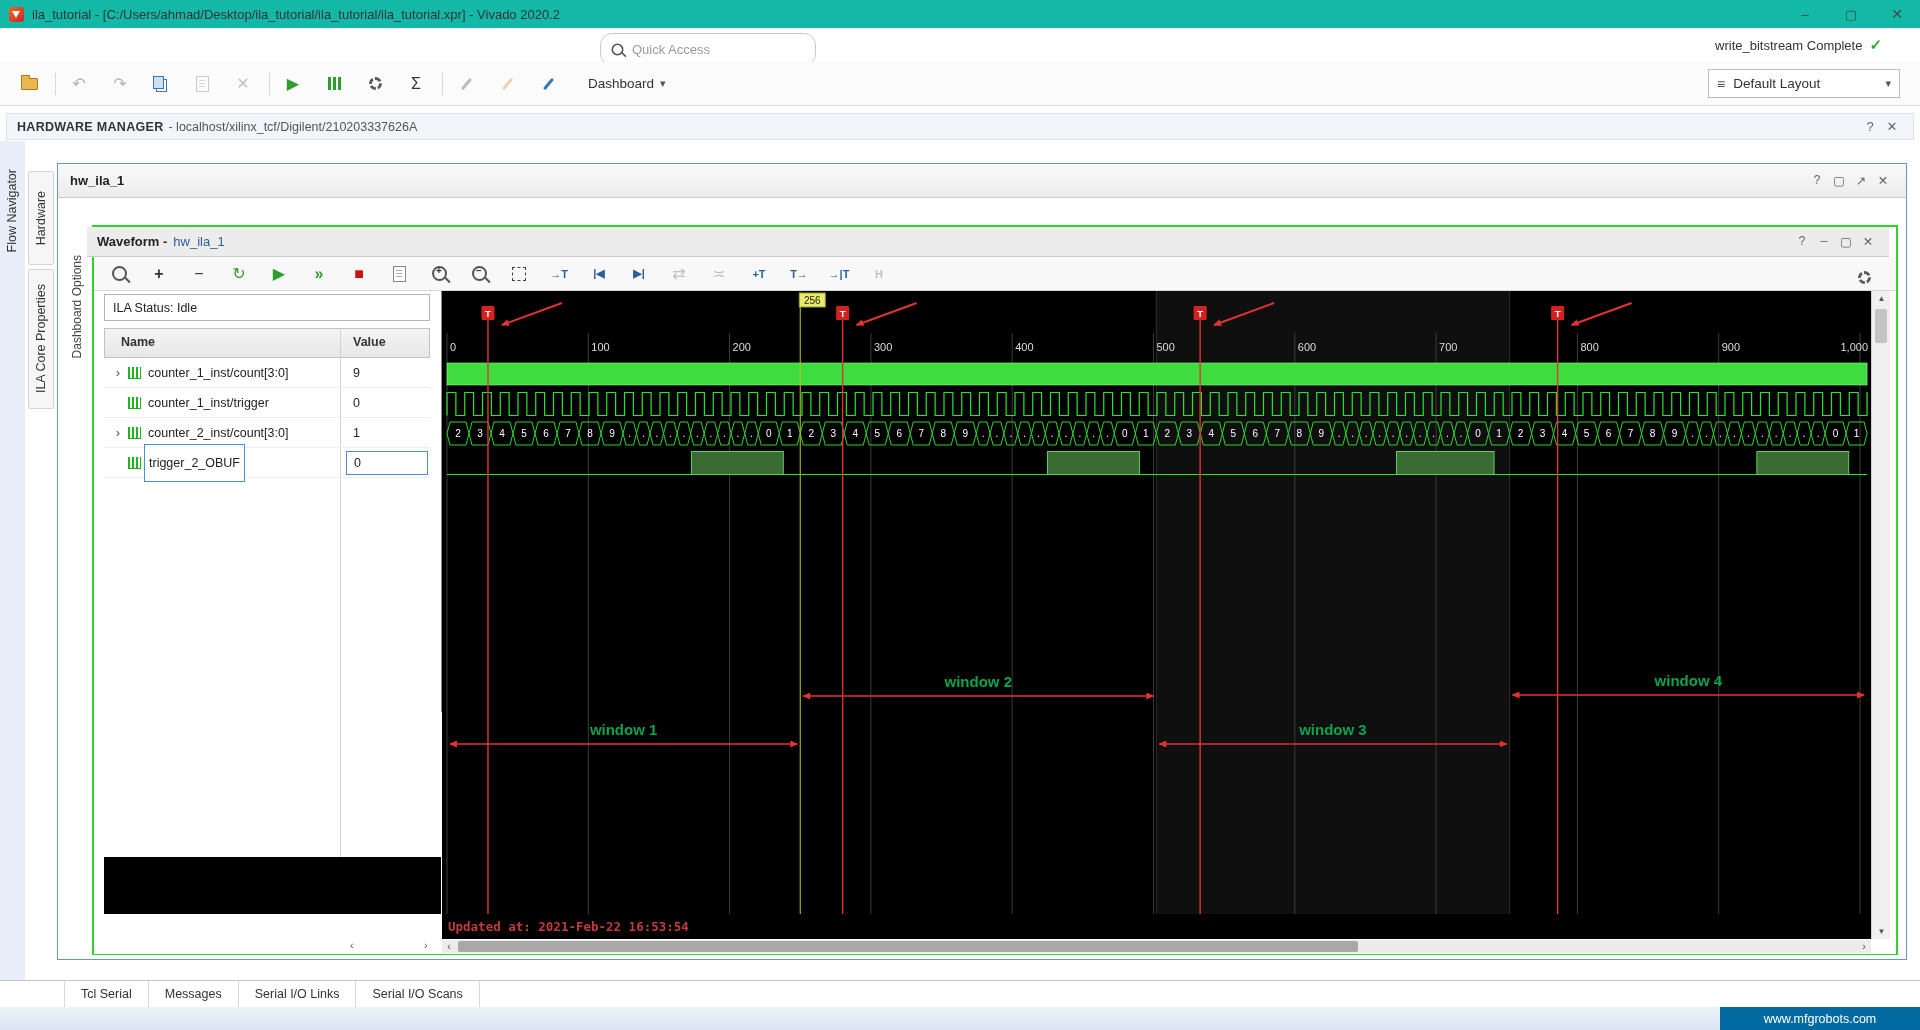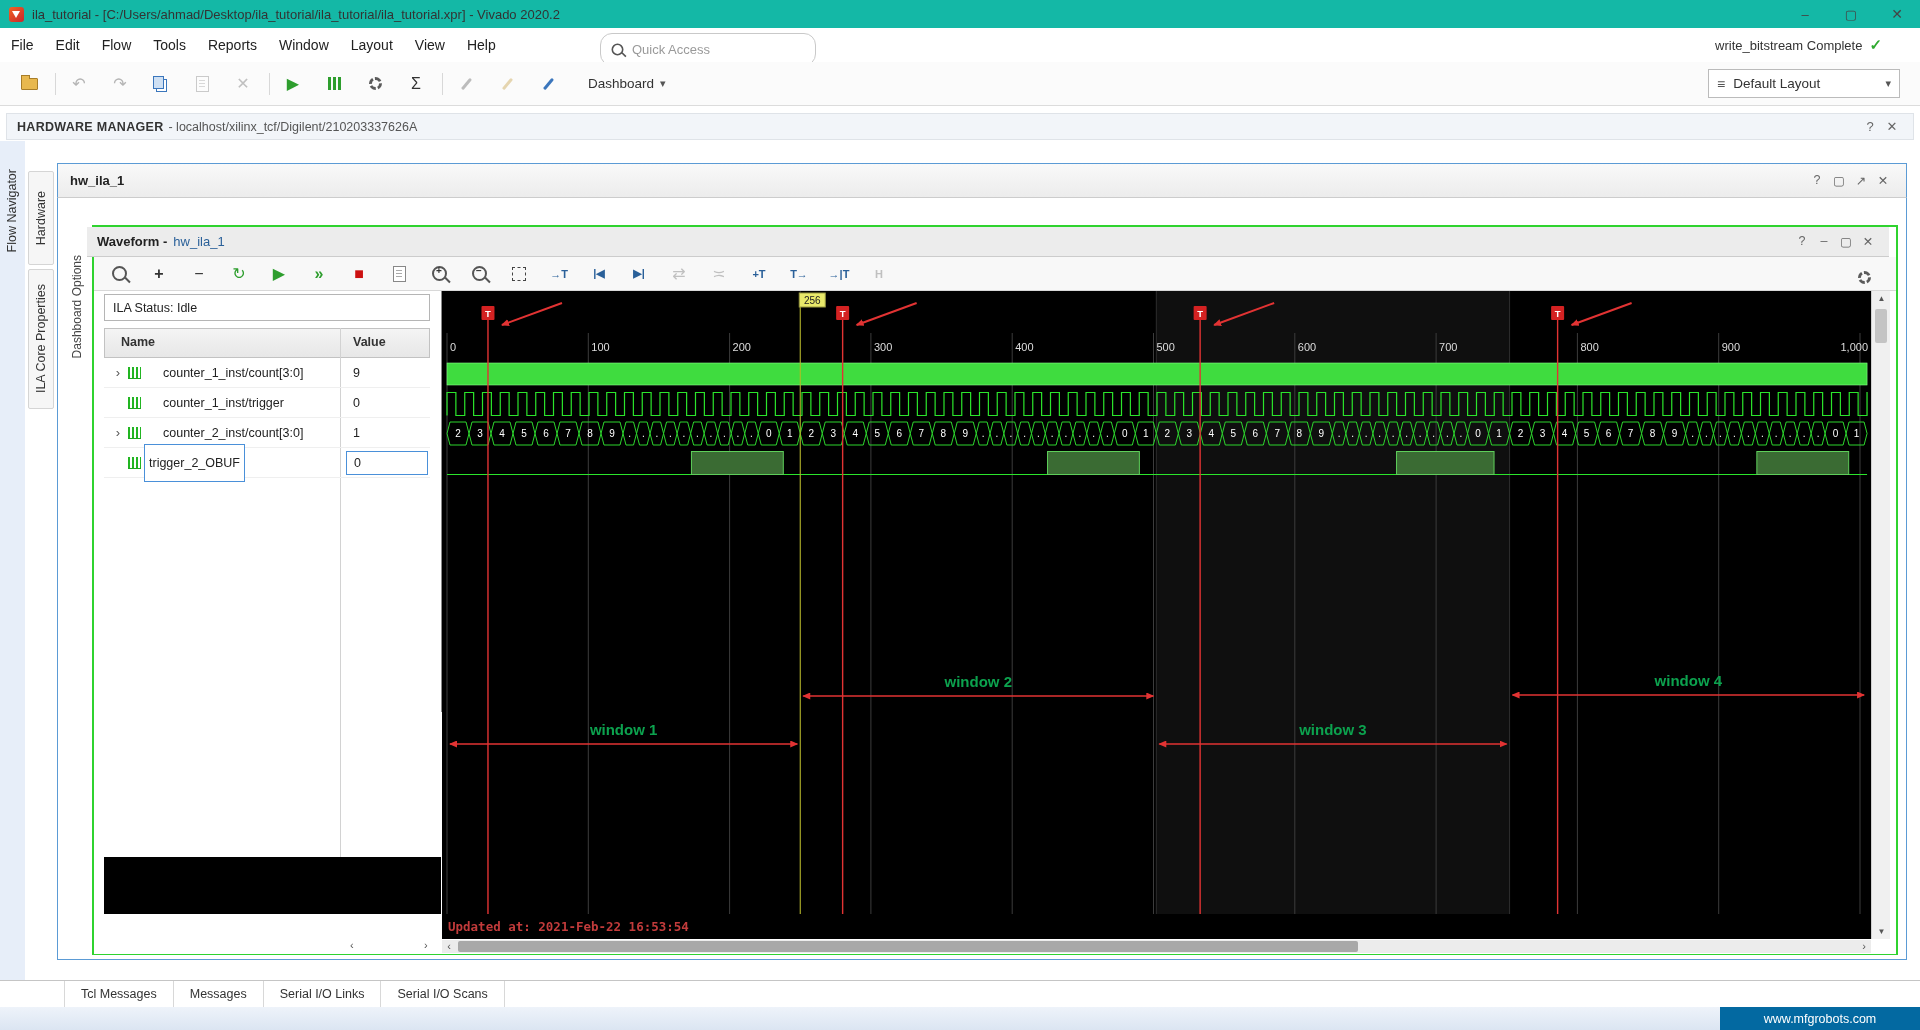--- a/index.html
+++ b/index.html
@@ -92,21 +92,21 @@
   #theader{left:104px;top:328px;width:326px;height:30px;background:linear-gradient(#f4f4f4,#e7e7e7);
            border:1px solid #c2c2c2;box-sizing:border-box;font-size:12.5px;font-weight:bold;color:#333;}
   #theader .nh{position:absolute;left:16px;top:6px;}
   #theader .vh{position:absolute;left:248px;top:6px;}
   #coldiv{left:340px;top:328px;width:1px;height:529px;background:#d2d2d2;}
   #sigrows{left:104px;top:358px;width:326px;}
   .srow{position:relative;height:29px;border-bottom:1px solid #efefef;font-size:12.5px;color:#222;display:flex;align-items:center;}
   .srow .arr{position:absolute;left:8px;width:12px;text-align:center;color:#555;font-size:13px;}
   .sig{position:absolute;left:24px;width:13px;height:11px;border-bottom:1px solid #1fa81f;
        background:repeating-linear-gradient(90deg,#22b522 0 2px,transparent 2px 4px);}
-  .srow .nm{position:absolute;left:59px;max-width:186px;white-space:nowrap;overflow:hidden;}
+  .srow .nm{position:absolute;left:44px;max-width:186px;white-space:nowrap;overflow:hidden;}
   .srow .nm.sel{border:1px solid #4a90d9;padding:11px 4px;left:40px;background:#fff;}
   .srow .val{position:absolute;left:242px;width:82px;padding-left:7px;box-sizing:border-box;}
   .srow .val.sel{border:1px solid #4a90d9;height:24px;line-height:22px;}
   #paneblack{left:104px;top:857px;width:337px;height:57px;background:#000;}
   
   #wavewrap{left:442px;top:291px;width:1429px;height:623px;background:#000;}
   #wavewrap svg{display:block;}
   #updatedbar{left:442px;top:914px;width:1429px;height:25px;background:#000;color:#c23b3b;
         font-family:"DejaVu Sans Mono",monospace;font-size:12.5px;font-weight:bold;display:flex;align-items:center;padding-left:6px;box-sizing:border-box;}
   
@@ -136,31 +136,20 @@
   <div id="titlebar" class="abs">
     <span id="vivlogo"></span>
     <span>ila_tutorial - [C:/Users/ahmad/Desktop/ila_tutorial/ila_tutorial/ila_tutorial.xpr] - Vivado 2020.2</span>
     <span class="spacer"></span>
     <span class="wctl">–</span>
     <span class="wctl">▢</span>
     <span class="wctl">✕</span>
   </div>
 
   <div id="menubar" class="abs">
-    <span style="display:flex;">
-        <span class="menu-item">File</span>
-        <span class="menu-item">Edit</span>
-        <span class="menu-item">Flow</span>
-        <span class="menu-item">Tools</span>
-        <span class="menu-item">Reports</span>
-        <span class="menu-item">Window</span>
-        <span class="menu-item">Layout</span>
-        <span class="menu-item">View</span>
-        <span class="menu-item">Help</span>
-      </span>
     <span id="quickaccess">
       <span class="mag"></span>
       <span>Quick Access</span>
     </span>
     <span id="bitstream-status">
       <span>write_bitstream Complete</span>
       <span class="chk">✓</span>
     </span>
   </div>
 
@@ -581,21 +570,21 @@
     <span id="lpscroll-l">‹</span>
     <span id="lpscroll-r">›</span>
     <span id="hscroll">
       <span class="sarr" style="left:0;">‹</span>
       <span class="thumb"></span>
       <span class="sarr" style="right:0;">›</span>
     </span>
   </div>
 
   <div id="bottombar" class="abs">
-      <span class="btab">Tcl Messages</span>
+      <span class="btab">Tcl Serial</span>
       <span class="btab">Messages</span>
       <span class="btab">Serial I/O Links</span>
       <span class="btab">Serial I/O Scans</span>
     </div>
   <div id="statusstrip" class="abs"></div>
   <div id="watermark" class="abs">
     <span>www.mfgrobots.com</span>
   </div>
 
 </div>

